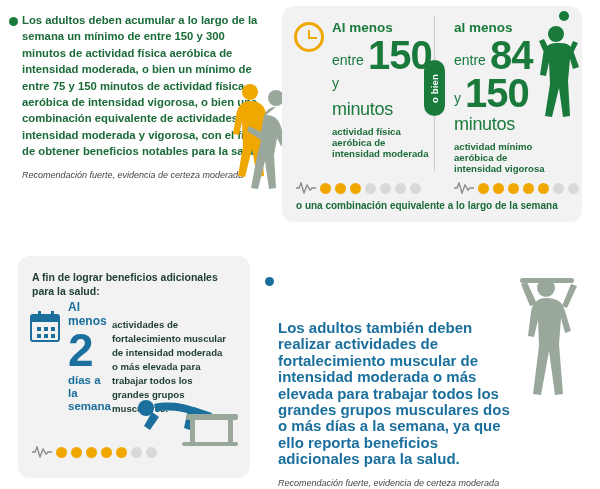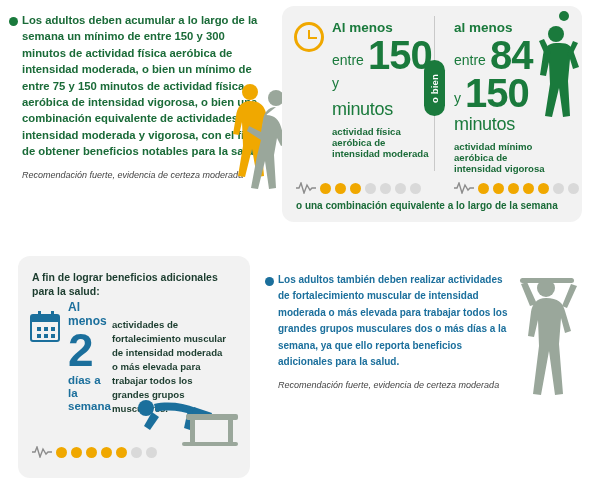--- a/index.html
+++ b/index.html
@@ -101,21 +101,21 @@
   .bh-title{font-size:10.5px;font-weight:bold;color:#1b3c2e;line-height:14px;}
   .al-menos-b{font-size:12px;font-weight:bold;color:#1b6f9c;}
   .big-num-b{
     font-size:46px;font-weight:bold;color:#1b6f9c;line-height:40px;letter-spacing:-2px;
   }
   .dias{font-size:11.5px;font-weight:bold;color:#1b6f9c;line-height:13px;}
   .desc-b{font-size:9.6px;font-weight:bold;color:#1b3c2e;line-height:14px;}
 
   #bottom-para{left:278px;top:272px;width:236px;}
   #bottom-para .bullet-dot{left:-13px;top:5px;background:#1b6f9c;}
-  .body-text-b{font-size:10px;line-height:16.4px;font-weight:bold;color:#1b6f9c;}
+  .body-text-b{font-size:15px;line-height:16.4px;font-weight:bold;color:#1b6f9c;margin-top:48px;}
 
   .figure{position:absolute;}
   svg{display:block;}
 </style>
 </head>
 <body>
 
 <div class="sec-top">
 
   <div class="txt-block" id="top-para">

